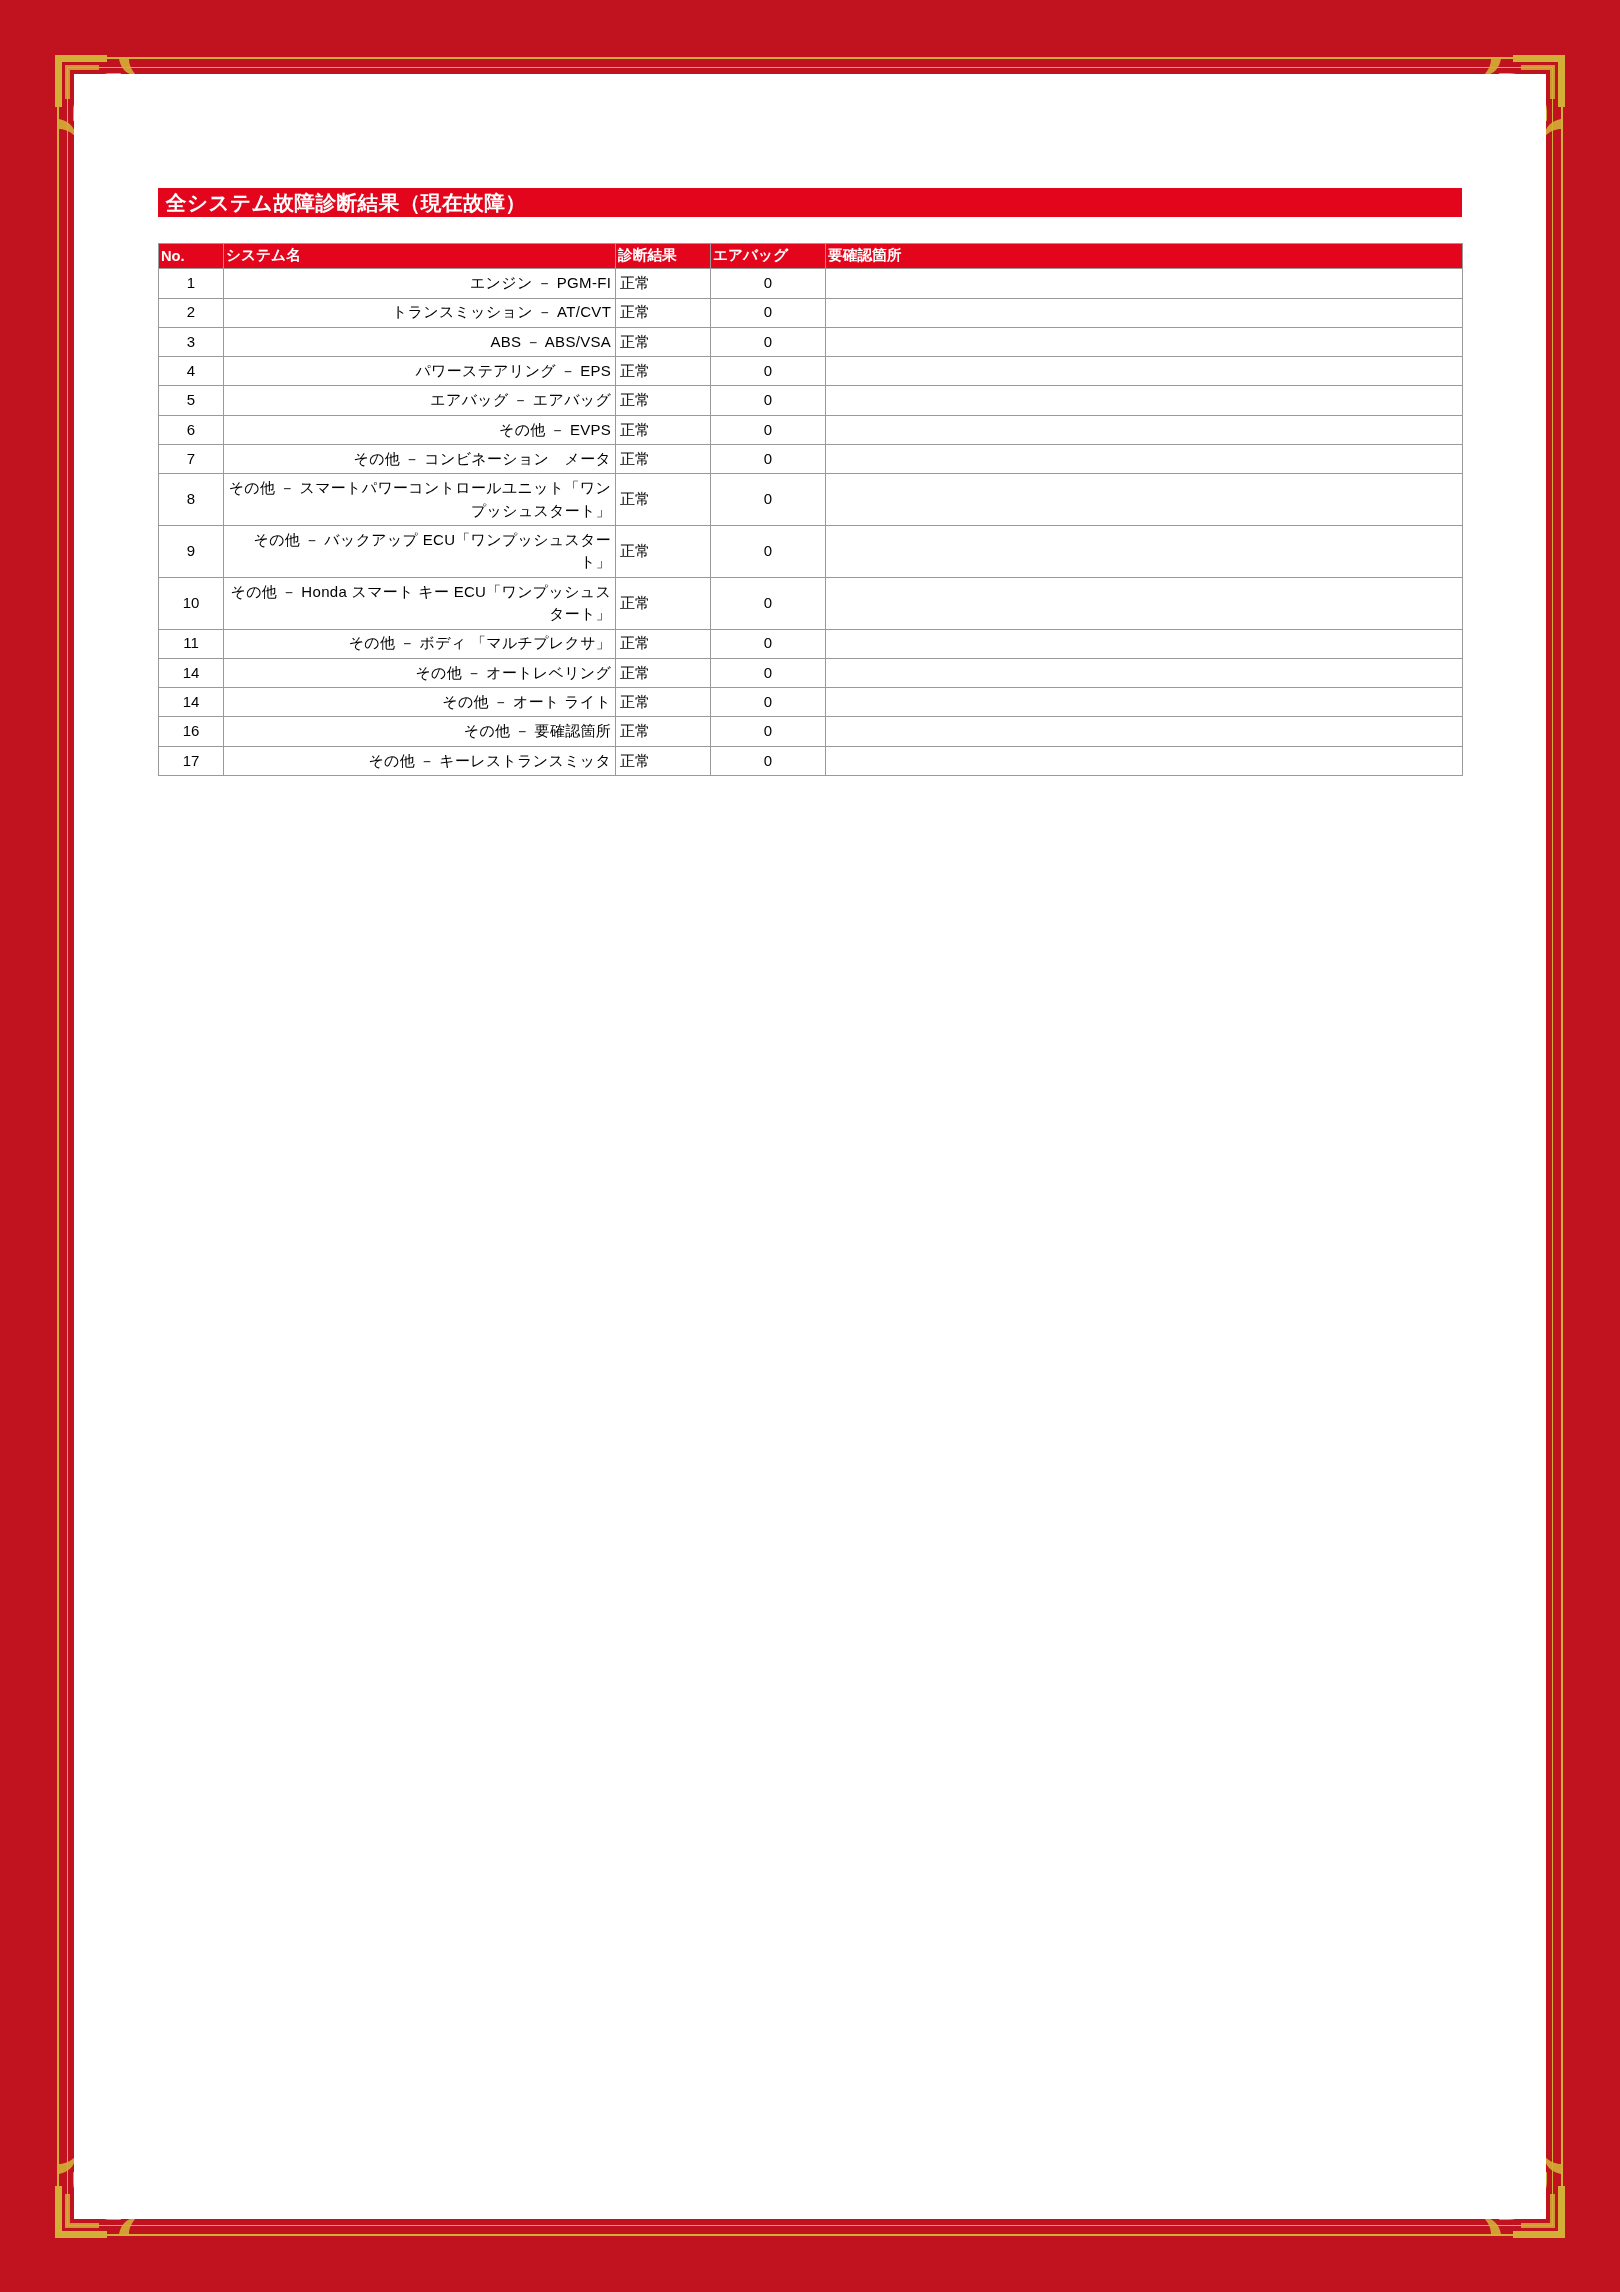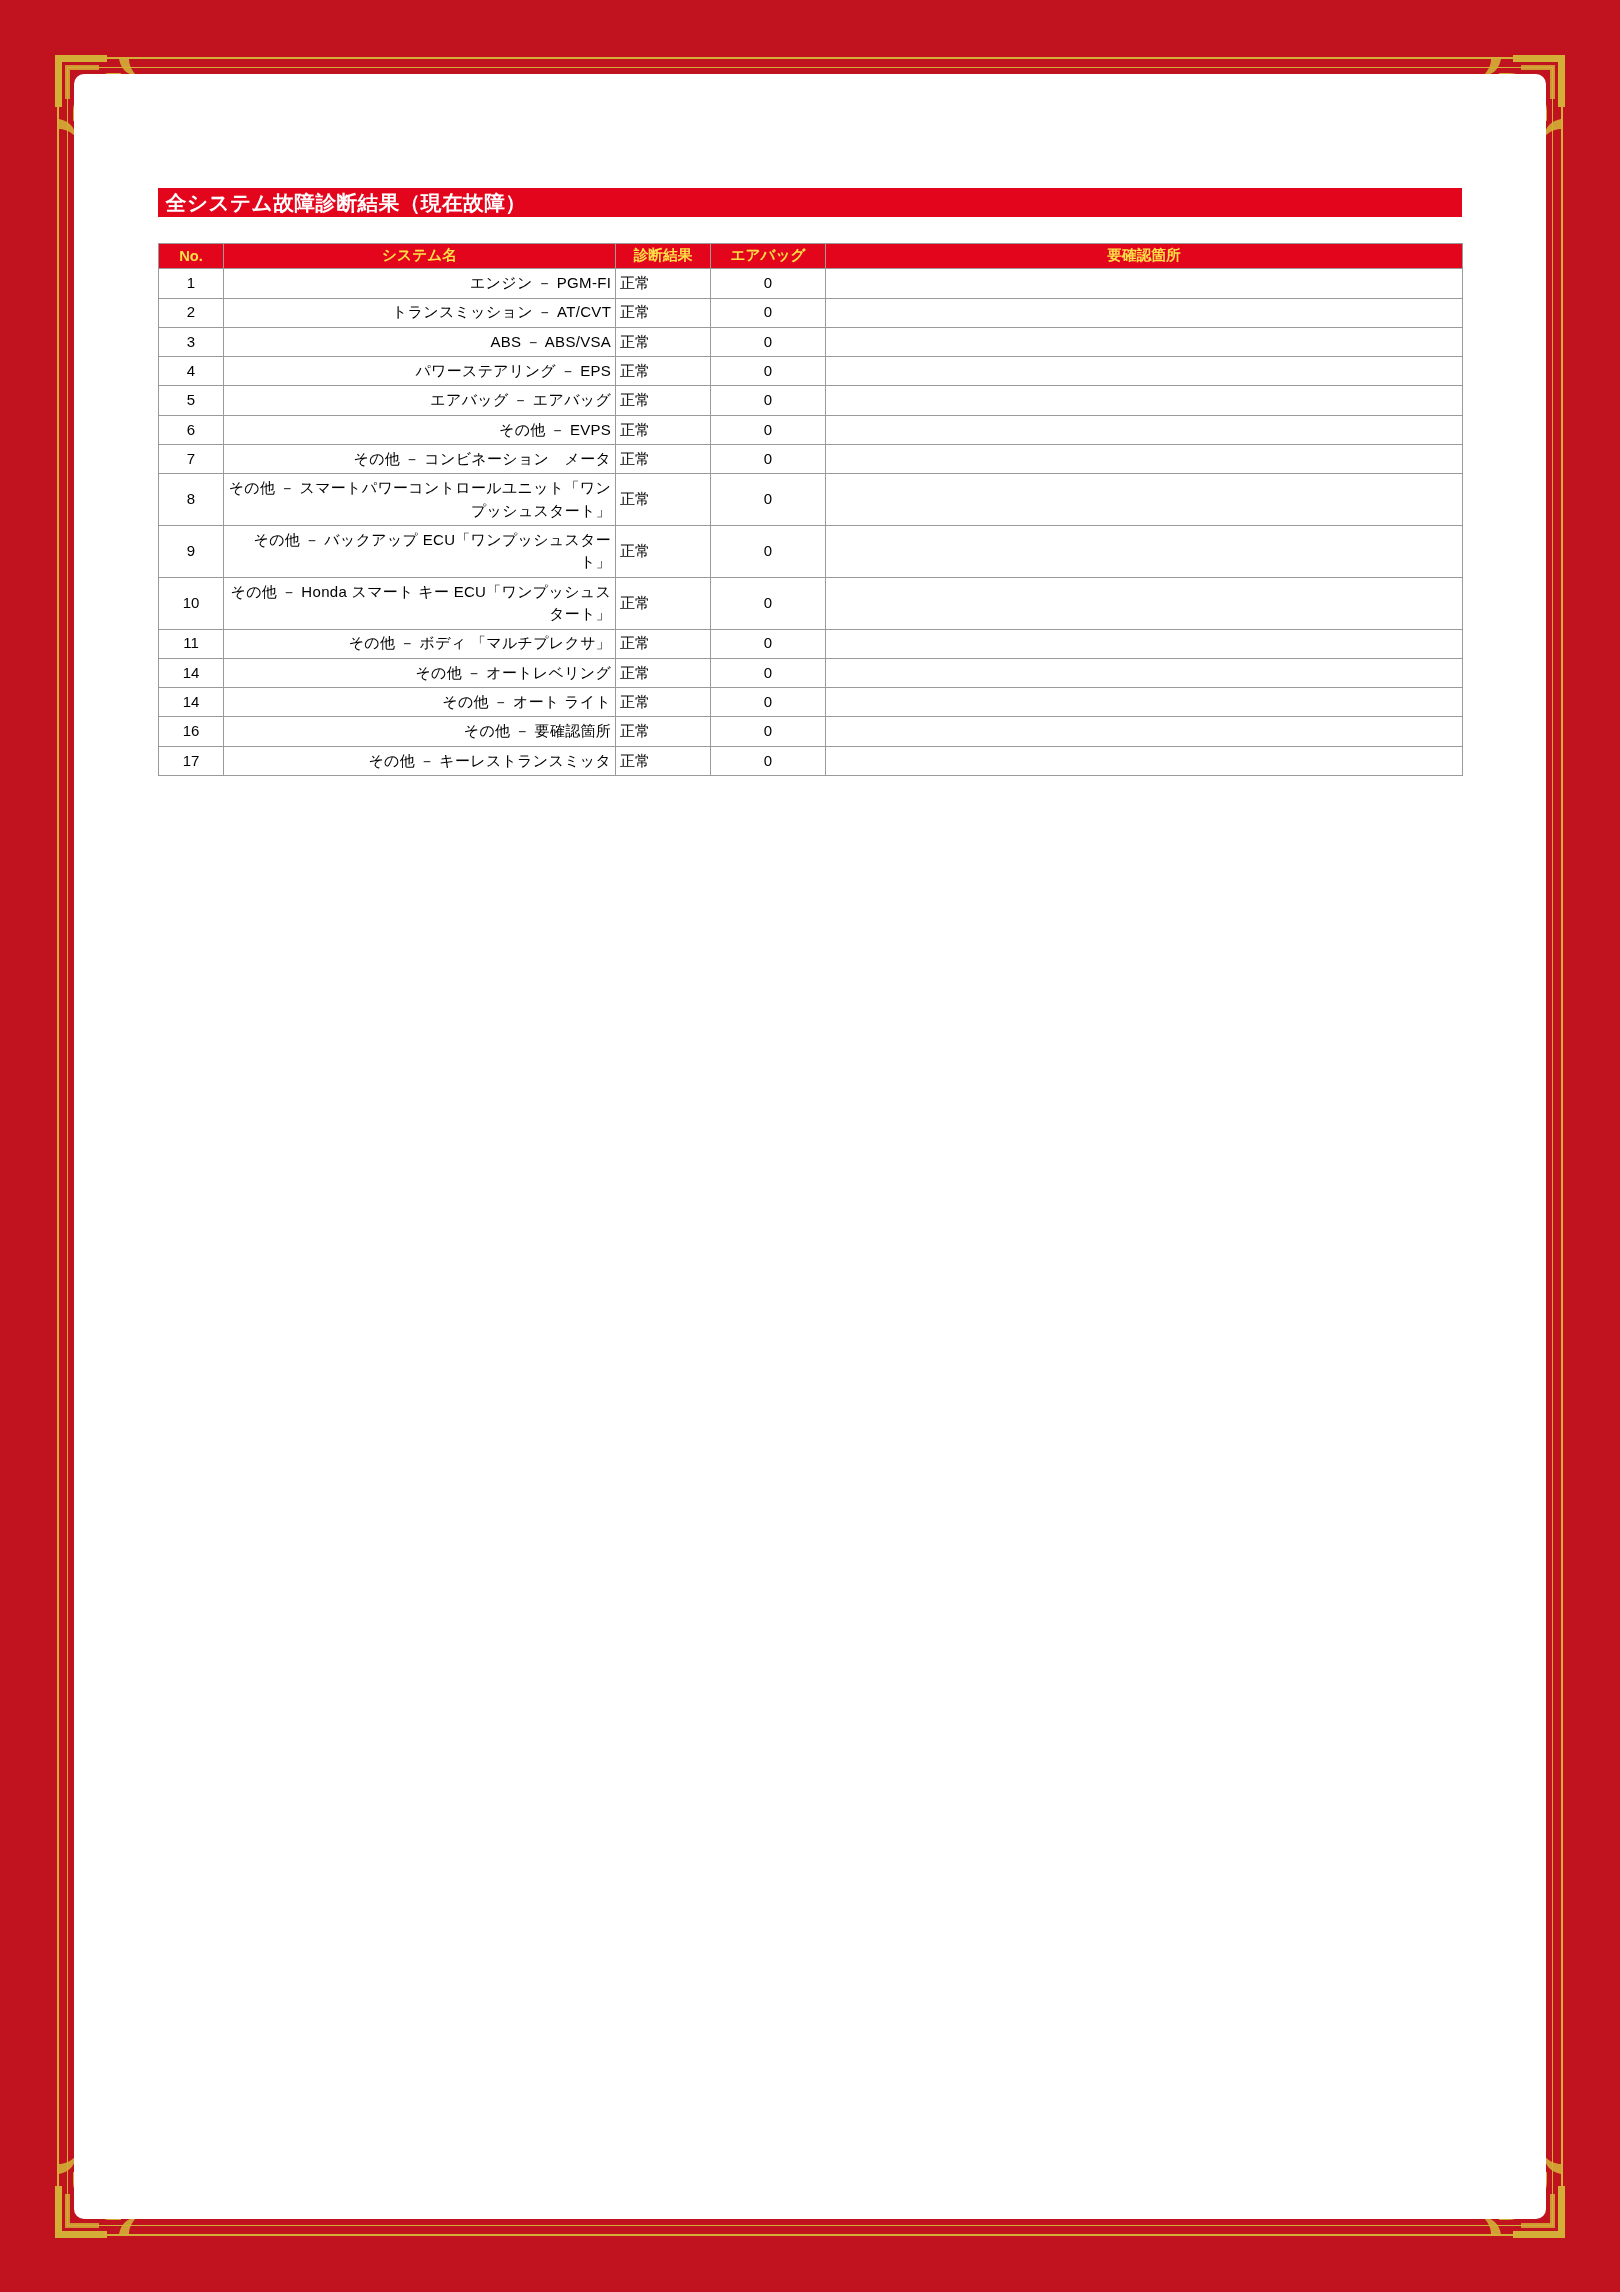--- a/index.html
+++ b/index.html
@@ -42,21 +42,20 @@
     box-sizing: border-box;
   }
   .paper {
     position: absolute;
     left: 74px;
     top: 74px;
     right: 74px;
     bottom: 74px;
     background: #ffffff;
     box-sizing: border-box;
-    border-radius: 10px;
   }
 
   
   .corner {
     position: absolute;
     width: 120px;
     height: 120px;
     pointer-events: none;
   }
   .corner.tl { left: 51px;  top: 51px; }
@@ -91,26 +90,26 @@
     table-layout: fixed;
   }
   table.diag col.c-no    { width: 65px; }
   table.diag col.c-sys   { width: 392px; }
   table.diag col.c-res   { width: 95px; }
   table.diag col.c-cnt   { width: 115px; }
   table.diag col.c-place { width: 637px; }
 
   table.diag th {
     background: #e3051b;
-    color: #fde047;
+    color: #ffffff;
     font-size: 14.7px;
     font-weight: bold;
     border: 1px solid #9a9a9a;
     padding: 2.9px 2px;
-    text-align: center;
+    text-align: left;
     height: 21.6px;
     box-sizing: border-box;
   }
   table.diag td {
     border: 1px solid #9a9a9a;
     font-size: 15px;
     color: #000000;
     padding: 2.9px 3.9px;
     box-sizing: border-box;
     vertical-align: middle;

